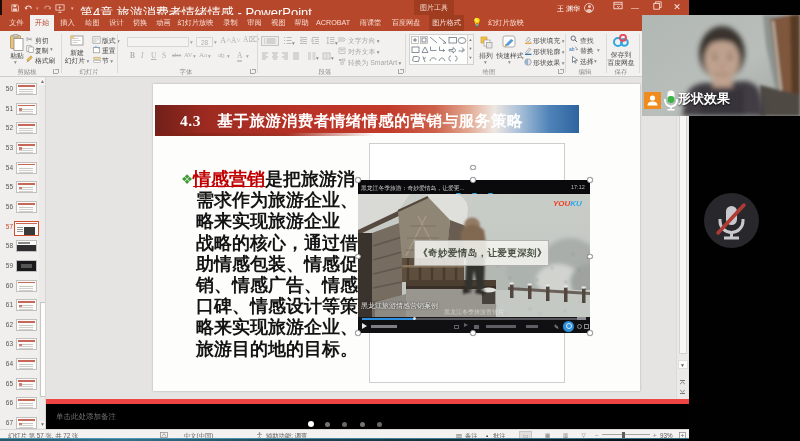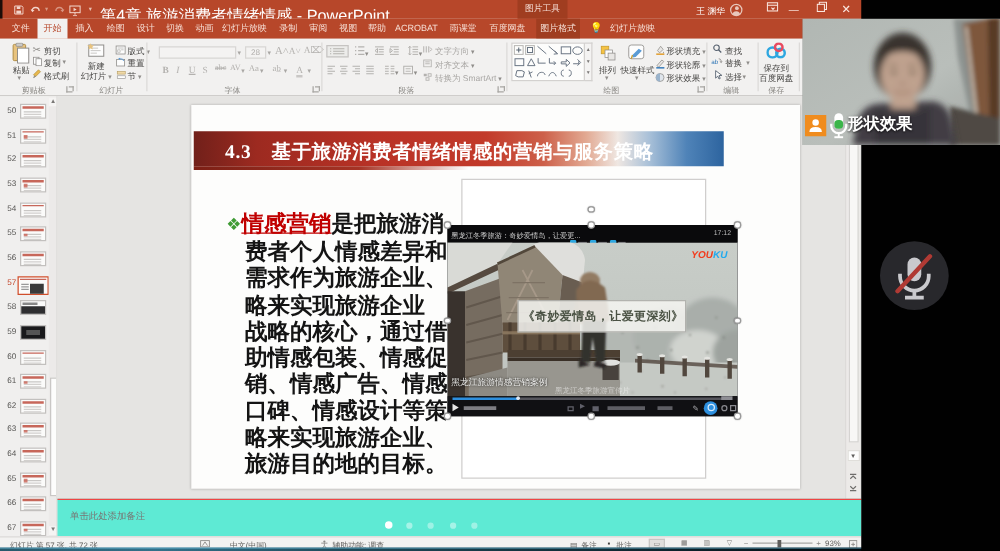--- a/index.html
+++ b/index.html
@@ -60,21 +60,21 @@
   .bodyline.first{padding-left:0;}
   .bullet{color:#3f9b35;font-size:13.5px;vertical-align:1px;font-family:"DejaVu Sans",sans-serif;}
   .keyword{color:#c00000;text-decoration:underline;}
   .placeholder-box{position:absolute;left:216px;top:59px;width:196px;height:240px;background:#fff;border:1px solid #d0cecd;}
   .ph-text{position:absolute;left:219px;top:61px;font-size:17px;font-weight:bold;color:#1e3a5f;font-family:"Liberation Serif",serif;white-space:nowrap;}
   .ph-text .bullet{font-size:11px;}
   
   .player{position:absolute;left:205px;top:96px;width:232px;height:153px;background:#0d0d0f;}
   .handle{position:absolute;width:5.5px;height:5.5px;border-radius:50%;background:#fff;border:1px solid #9a9a9a;box-shadow:0 0 1px rgba(0,0,0,.4);}
   
-  .notespane{left:46px;top:399px;width:643px;height:30px;background:#5eead4;border-top:1px solid #ef4444;}
+  .notespane{left:46px;top:399px;width:643px;height:30px;background:#000000;border-top:5px solid #ef4444;}
   .notes-text{position:absolute;left:10px;top:8px;font-size:7.5px;color:#777573;}
   .ndot{position:absolute;border-radius:50%;background:#fff;}
   
   .statusbar{left:0;top:429px;width:690px;height:9px;background:#f3f2f1;border-top:1px solid #dbd9d7;font-size:6.3px;color:#5f5d5b;}
   .sitem{position:absolute;top:1.5px;white-space:nowrap;}
   .viewbtn{position:absolute;top:0.5px;width:13px;height:8px;color:#7c7a78;font-size:5.5px;text-align:center;line-height:8px;}
   .viewbtn.sel{background:#e1dfdd;border:1px solid #c8c6c4;}
   
   .taskstrip{left:0;top:438px;width:690px;height:3px;
     background:linear-gradient(90deg,#27596b 0%,#32718a 18%,#1e4a5a 40%,#143541 60%,#0b2029 80%,#02090e 100%);
@@ -474,21 +474,20 @@
       </div>
     </div>
     <div class="abs workspace">
       <div class="slide">
         <div class="banner"></div>
         <div class="banner-shadow"></div>
         <div class="banner-text">4.3　基于旅游消费者情绪情感的营销与服务策略</div>
         <div class="bodytext">
           <div class="bodyline first"><span class="bullet">❖</span><span class="keyword">情感营销</span><span>是把旅游消</span></div>
           <div id="bodylines">
-              <div class="bodyline">费者个人情感差异和</div>
               <div class="bodyline">需求作为旅游企业、</div>
               <div class="bodyline">略来实现旅游企业</div>
               <div class="bodyline">战略的核心，通过借</div>
               <div class="bodyline">助情感包装、情感促</div>
               <div class="bodyline">销、情感广告、情感</div>
               <div class="bodyline">口碑、情感设计等策</div>
               <div class="bodyline">略来实现旅游企业、</div>
               <div class="bodyline">旅游目的地的目标。</div>
             </div>
         </div>

